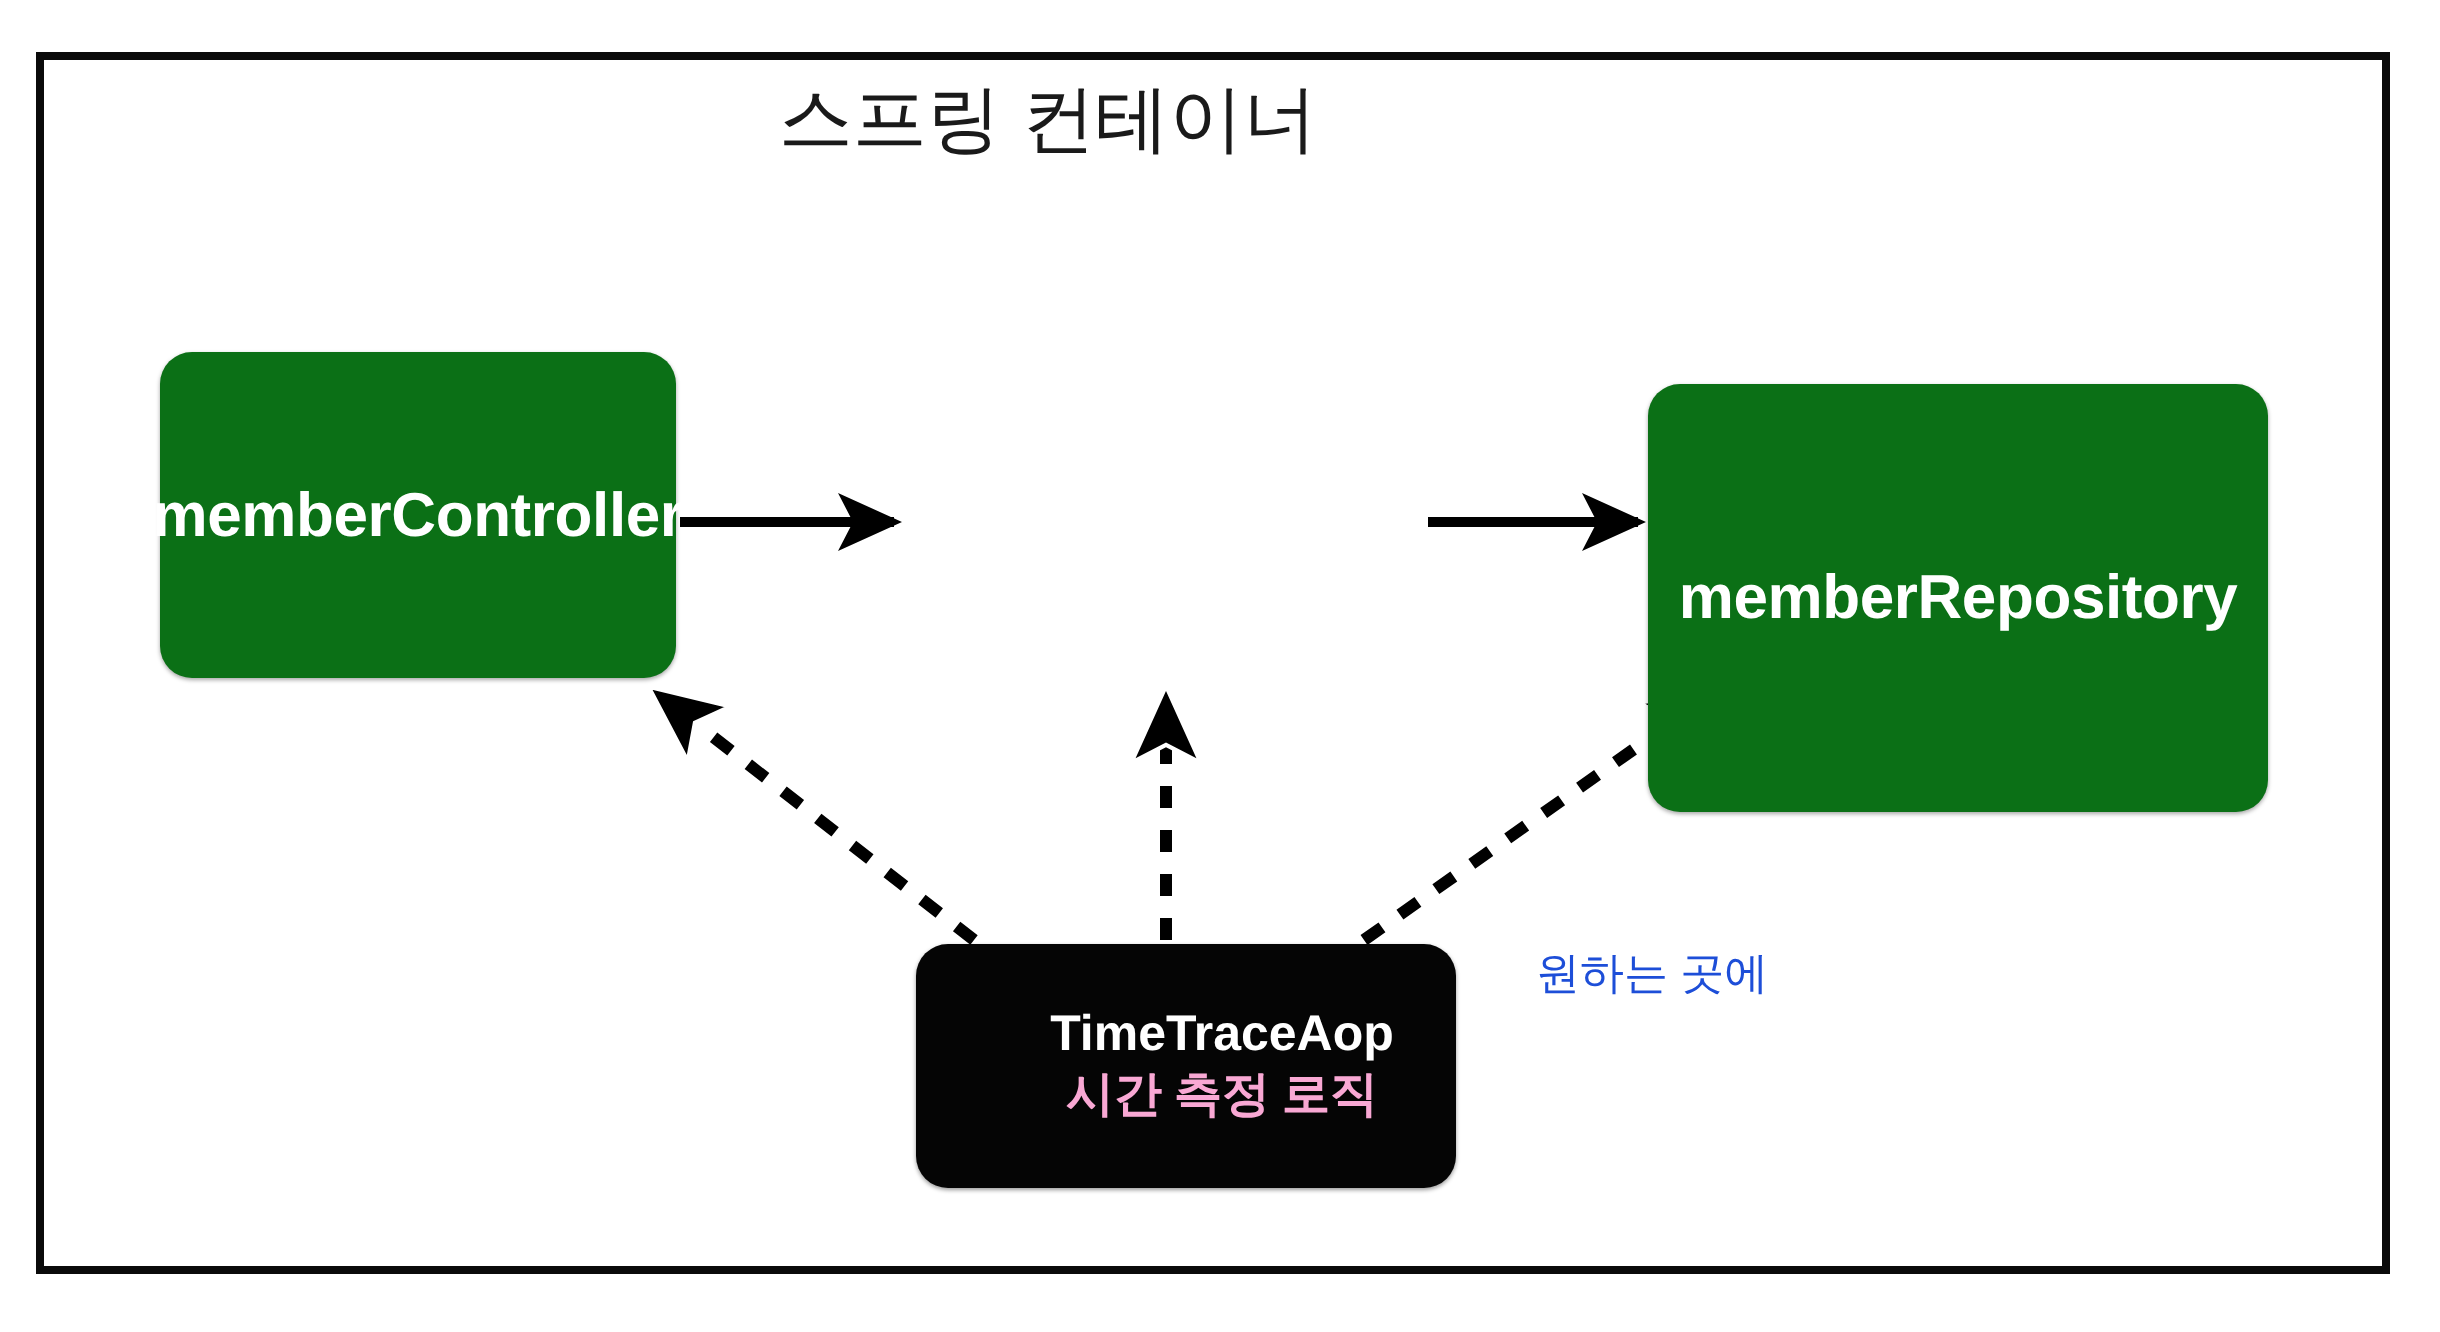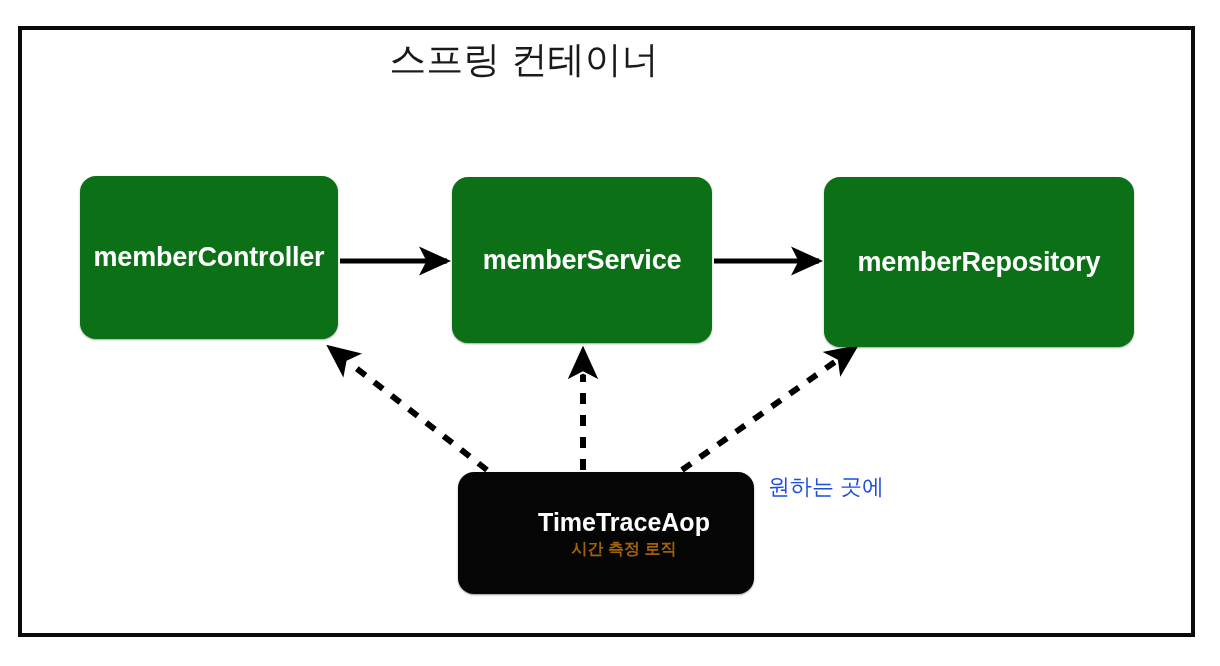--- a/index.html
+++ b/index.html
@@ -46,59 +46,60 @@
     box-sizing: border-box;
     background: #0b7016;
     border-radius: 16px;
     display: flex;
     align-items: center;
     justify-content: center;
     box-shadow: 0 1px 2px rgba(0,0,0,0.35);
   }
   .bean-label {
     color: #ffffff;
-    font-size: 27px;
+    font-size: 31px;
     font-weight: bold;
     letter-spacing: -0.2px;
     white-space: nowrap;
   }
   #box-controller { left: 80px;  top: 176px; width: 258px; height: 163px; }
   #box-service    { left: 452px; top: 177px; width: 260px; height: 166px; }
-  #box-repository { left: 824px; top: 177px; width: 310px; height: 170px; }
+  #box-repository { left: 824px; top: 192px; width: 310px; height: 214px; }
 
   #aop-box {
     position: absolute;
     left: 458px;
     top: 472px;
-    width: 296px;
+    width: 270px;
     height: 122px;
     box-sizing: border-box;
     background: #050505;
     border-radius: 16px;
     display: flex;
     flex-direction: column;
     align-items: center;
     justify-content: center;
     box-shadow: 0 1px 2px rgba(0,0,0,0.4);
     padding-left: 36px;
   }
   #aop-title {
     color: #ffffff;
     font-size: 25px;
     font-weight: bold;
     line-height: 1.15;
     white-space: nowrap;
   }
   #aop-subtitle {
-    color: #a16207;
-    font-size: 16px;
+    color: #f9a8d4;
+    font-size: 24px;
     font-weight: bold;
     line-height: 1.2;
     white-space: nowrap;
     margin-top: 2px;
+    font-family: Liberation Serif, serif;
   }
   #side-note {
     position: absolute;
     left: 768px;
     top: 473px;
     width: 420px;
     color: #1d4ed8;
     font-size: 22px;
     font-weight: 400;
     line-height: 1.28;
@@ -150,23 +151,20 @@
 
     <g>
       <line x1="682" y1="470" x2="856" y2="347" stroke="#000000" stroke-width="6" stroke-dasharray="11 11" marker-end="url(#head-dash)"></line>
     </g>
   </svg>
 
   <div class="bean-box" id="box-controller">
     <span class="bean-label">memberController</span>
   </div>
 
-  <div class="bean-box" id="box-service">
-    <span class="bean-label">memberService</span>
-  </div>
 
   <div class="bean-box" id="box-repository">
     <span class="bean-label">memberRepository</span>
   </div>
 
   <div id="aop-box">
     <div id="aop-title">TimeTraceAop</div>
     <div id="aop-subtitle">시간 측정 로직</div>
   </div>
 

